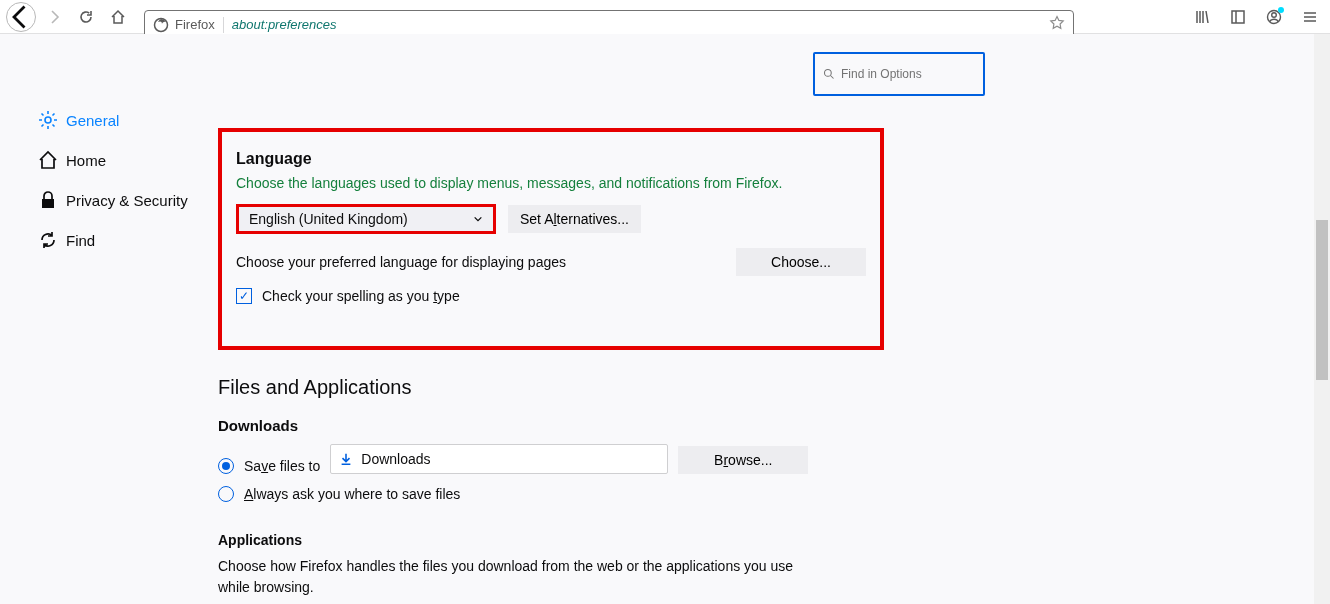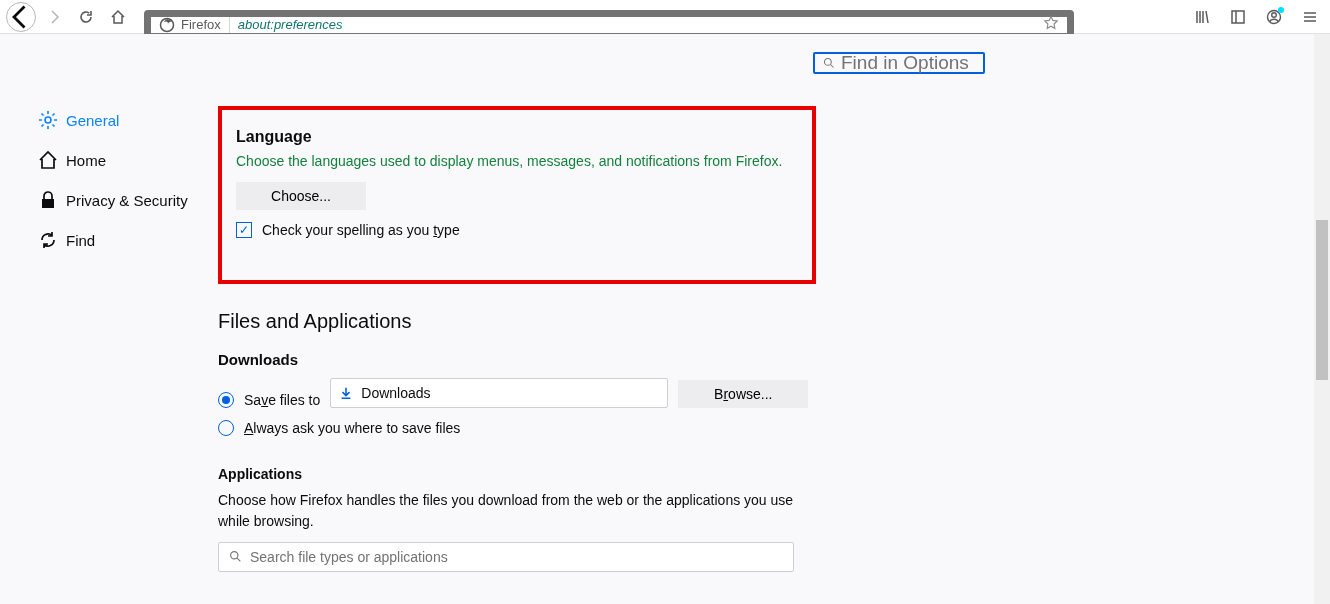--- a/index.html
+++ b/index.html
@@ -4,44 +4,44 @@
 <style>
   * { box-sizing: border-box; margin: 0; padding: 0; font-family: "Segoe UI", sans-serif; }
   body { width: 1330px; height: 604px; background: #fff; font-size: 14px; color: #0c0c0d; overflow: hidden; position: relative; }
 
   
   .toolbar { height: 34px; display: flex; align-items: center; padding: 0 6px; gap: 4px; border-bottom: 1px solid #e1e1e2; }
   .tb-btn { width: 28px; height: 28px; display: flex; align-items: center; justify-content: center; border-radius: 4px; color: #5a5a5a; }
   .tb-btn.disabled { color: #b8b8b8; }
   .tb-btn svg { width: 16px; height: 16px; }
   .back-circle { border: 1px solid #b8b8b8; border-radius: 50%; width: 30px; height: 30px; display: flex; align-items: center; justify-content: center; }
-  .urlbar { flex: 1; margin: 16px 110px 0 8px; height: 30px; border: 7px solid #737373; border-radius: 4px; display: flex; align-items: center; padding: 0 8px; gap: 8px; background: #fff; }
+  .urlbar { flex: 1; margin: 16px 110px 0 8px; height: 30px; border: 1px solid #737373; border-radius: 4px; display: flex; align-items: center; padding: 0 8px; gap: 8px; background: #fff; }
   .identity { display: flex; align-items: center; gap: 6px; font-size: 13px; color: #5a5a5a; padding-right: 8px; border-right: 1px solid #d7d7d9; }
   .identity svg { width: 16px; height: 16px; }
   .url { flex: 1; font-size: 13px; color: #0f766e; font-style: italic; }
   .star { color: #8c8c8c; }
   .toolbar-icons { display: flex; align-items: center; gap: 8px; margin-left: 0; }
   .cyan-dot { position: relative; }
   .cyan-dot::after { content: ""; position: absolute; top: 4px; right: 4px; width: 6px; height: 6px; background: #00ddff; border-radius: 50%; }
 
   
   .content-area { position: absolute; top: 34px; left: 0; right: 0; bottom: 0; background: #f9f9fb; }
   .sidebar { position: absolute; top: 0; left: 0; width: 198px; padding-top: 66px; }
   .side-item { display: flex; align-items: center; gap: 8px; height: 40px; padding-left: 38px; font-size: 15px; color: #0c0c0d; cursor: pointer; }
   .side-item.active { color: #0a84ff; }
   .side-item.active svg { color: #0a84ff; }
   .side-item svg { width: 20px; height: 20px; color: #0c0c0d; flex-shrink: 0; }
   .ext-themes { position: absolute; bottom: -4px; left: 38px; display: flex; align-items: center; gap: 12px; color: #0c0c0d; }
 
   .main { position: absolute; left: 218px; right: 0; top: 0; bottom: 0; overflow: hidden; }
   .search-wrap { display: flex; justify-content: center; padding-top: 18px; padding-bottom: 6px; }
-  .options-search { width: 172px; height: 22px; border: 2px solid #0060df; border-radius: 2px; display: flex; align-items: center; padding: 0 8px; gap: 6px; color: #737373; font-size: 19px; margin-left: 250px; }
+  .options-search { width: 172px; height: 44px; border: 2px solid #0060df; border-radius: 2px; display: flex; align-items: center; padding: 0 8px; gap: 6px; color: #737373; font-size: 12px; margin-left: 250px; }
   .options-search svg { width: 12px; height: 12px; }
 
-  .red-box { border: 4px solid #e60000; margin-top: 26px; width: 598px; padding: 18px 14px 42px 14px; }
+  .red-box { border: 4px solid #e60000; margin-top: 26px; width: 666px; padding: 18px 14px 42px 14px; }
   .section-h { font-weight: 600; font-size: 16px; margin-bottom: 6px; }
   .desc { font-size: 14px; color: #15803d; margin-bottom: 10px; line-height: 1.4; }
   .lang-row { display: flex; align-items: center; gap: 12px; margin-bottom: 14px; }
   .lang-select { width: 260px; height: 30px; border: 3px solid #e60000; background: #f0f0f4; display: flex; align-items: center; justify-content: space-between; padding: 0 10px; font-size: 14px; }
   .btn { height: 28px; padding: 0 12px; background: #ededf0; font-size: 14px; display: inline-flex; align-items: center; justify-content: center; border: none; cursor: pointer; }
   .pref-lang-row { display: flex; align-items: center; gap: 12px; margin-bottom: 12px; }
   .pref-lang-row .label { flex: 1; font-size: 14px; }
   .choose-btn { width: 130px; justify-content: center; text-align: right; }
   .spell-row { display: flex; align-items: center; gap: 10px; }
   .check { width: 16px; height: 16px; border: 1px solid #0060df; display: flex; align-items: center; justify-content: center; color: #0060df; font-size: 12px; }
@@ -172,21 +172,31 @@
             <circle cx="6.5" cy="6.5" r="4.5" fill="none" stroke="currentColor" stroke-width="1.4"></circle>
             <line x1="10" y1="10" x2="14" y2="14" stroke="currentColor" stroke-width="1.4"></line>
           </svg>
         <span>Find in Options</span>
       </div>
     </div>
 
     <div class="red-box">
       <div class="section-h">Language</div>
       <div class="desc">Choose the languages used to display menus, messages, and notifications from Firefox.</div>
+      <div class="lang-row">
+        <div class="lang-select">
+          <span>English (United Kingdom)</span>
+          <svg viewBox="0 0 12 12" width="10" height="10">
+              <path d="M2 4l4 4 4-4" fill="none" stroke="#0c0c0d" stroke-width="1.5"></path>
+            </svg>
+        </div>
+        <button class="btn">Set A<span class="hotkey">l</span>ternatives...</button>
+      </div>
       <div class="pref-lang-row">
+        <span class="label">Choose your preferred language for displaying pages</span>
         <button class="btn choose-btn">Choose...</button>
       </div>
       <div class="spell-row">
         <div class="check">✓</div>
         <span>Check your spelling as you <span class="hotkey">t</span>ype</span>
       </div>
     </div>
 
     <div class="files-h">Files and Applications</div>
 

